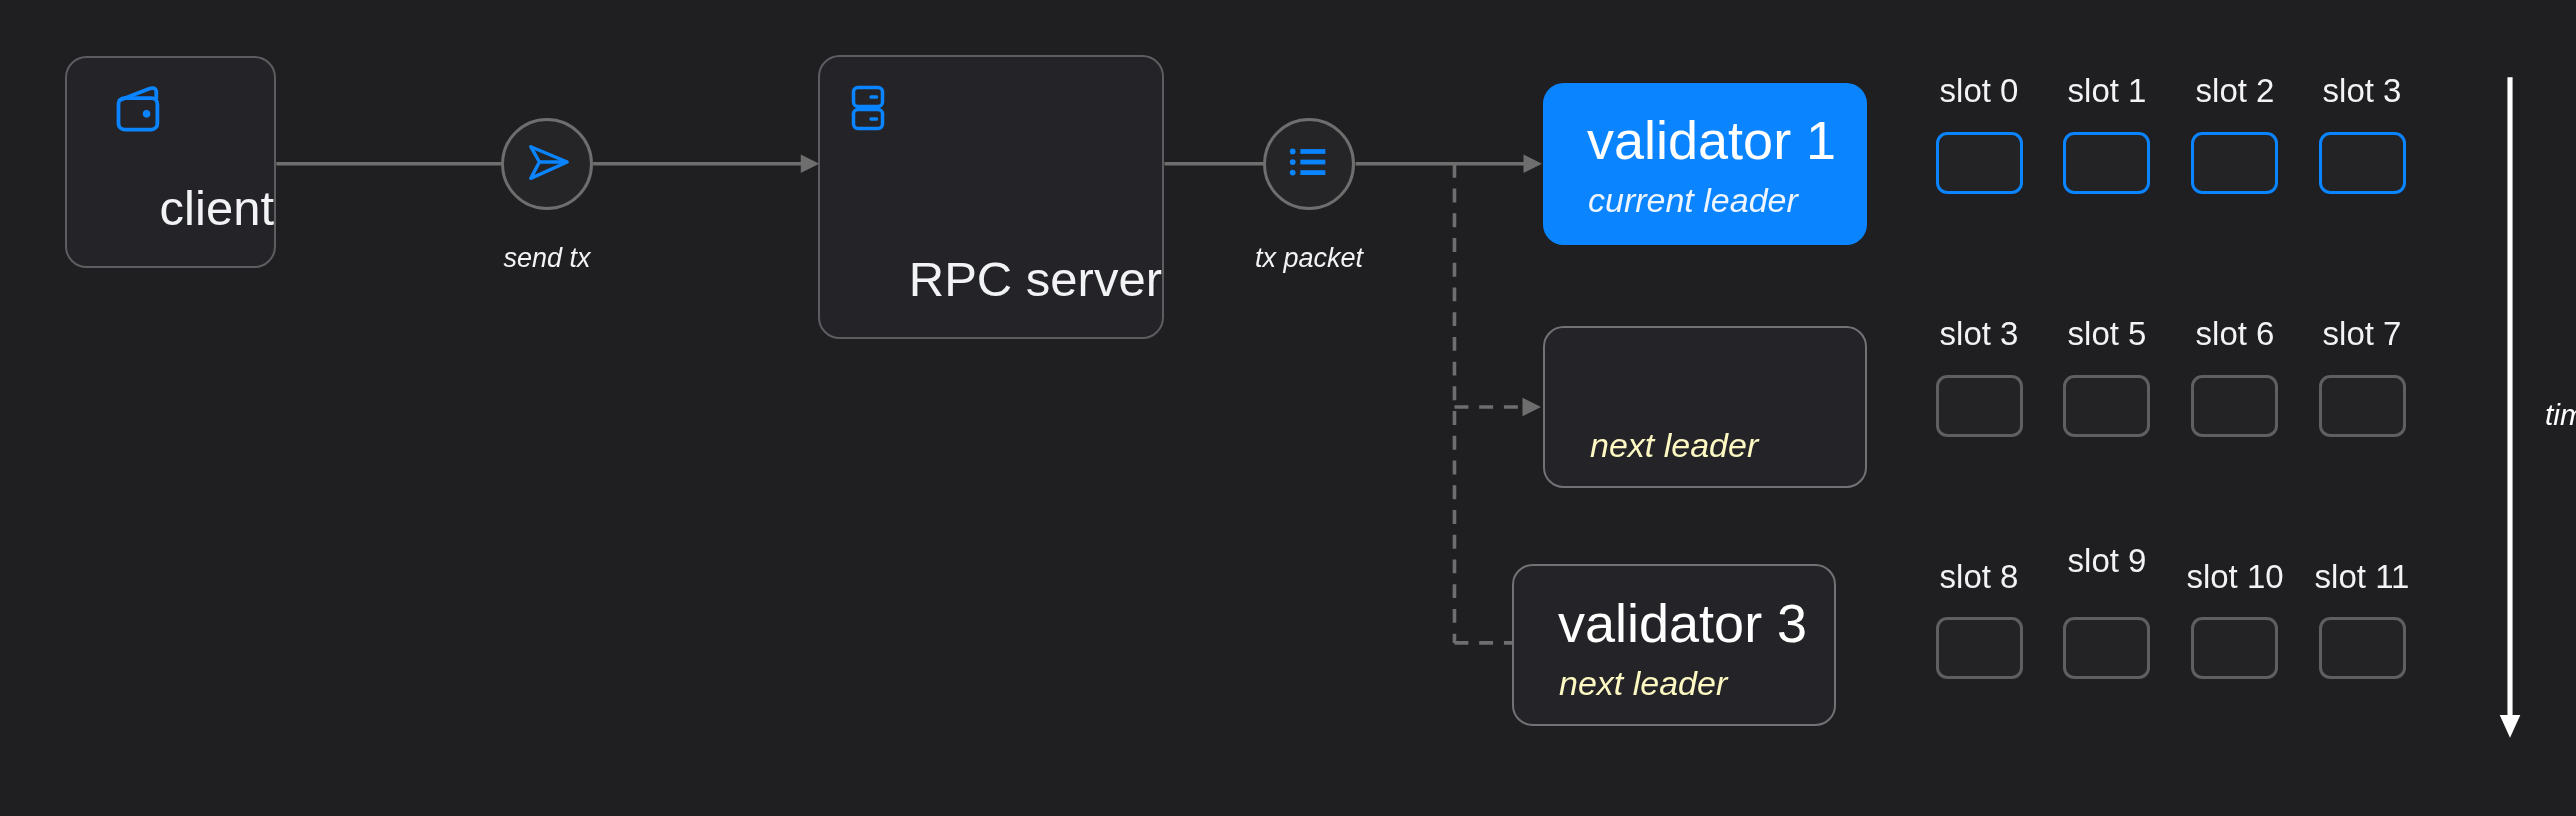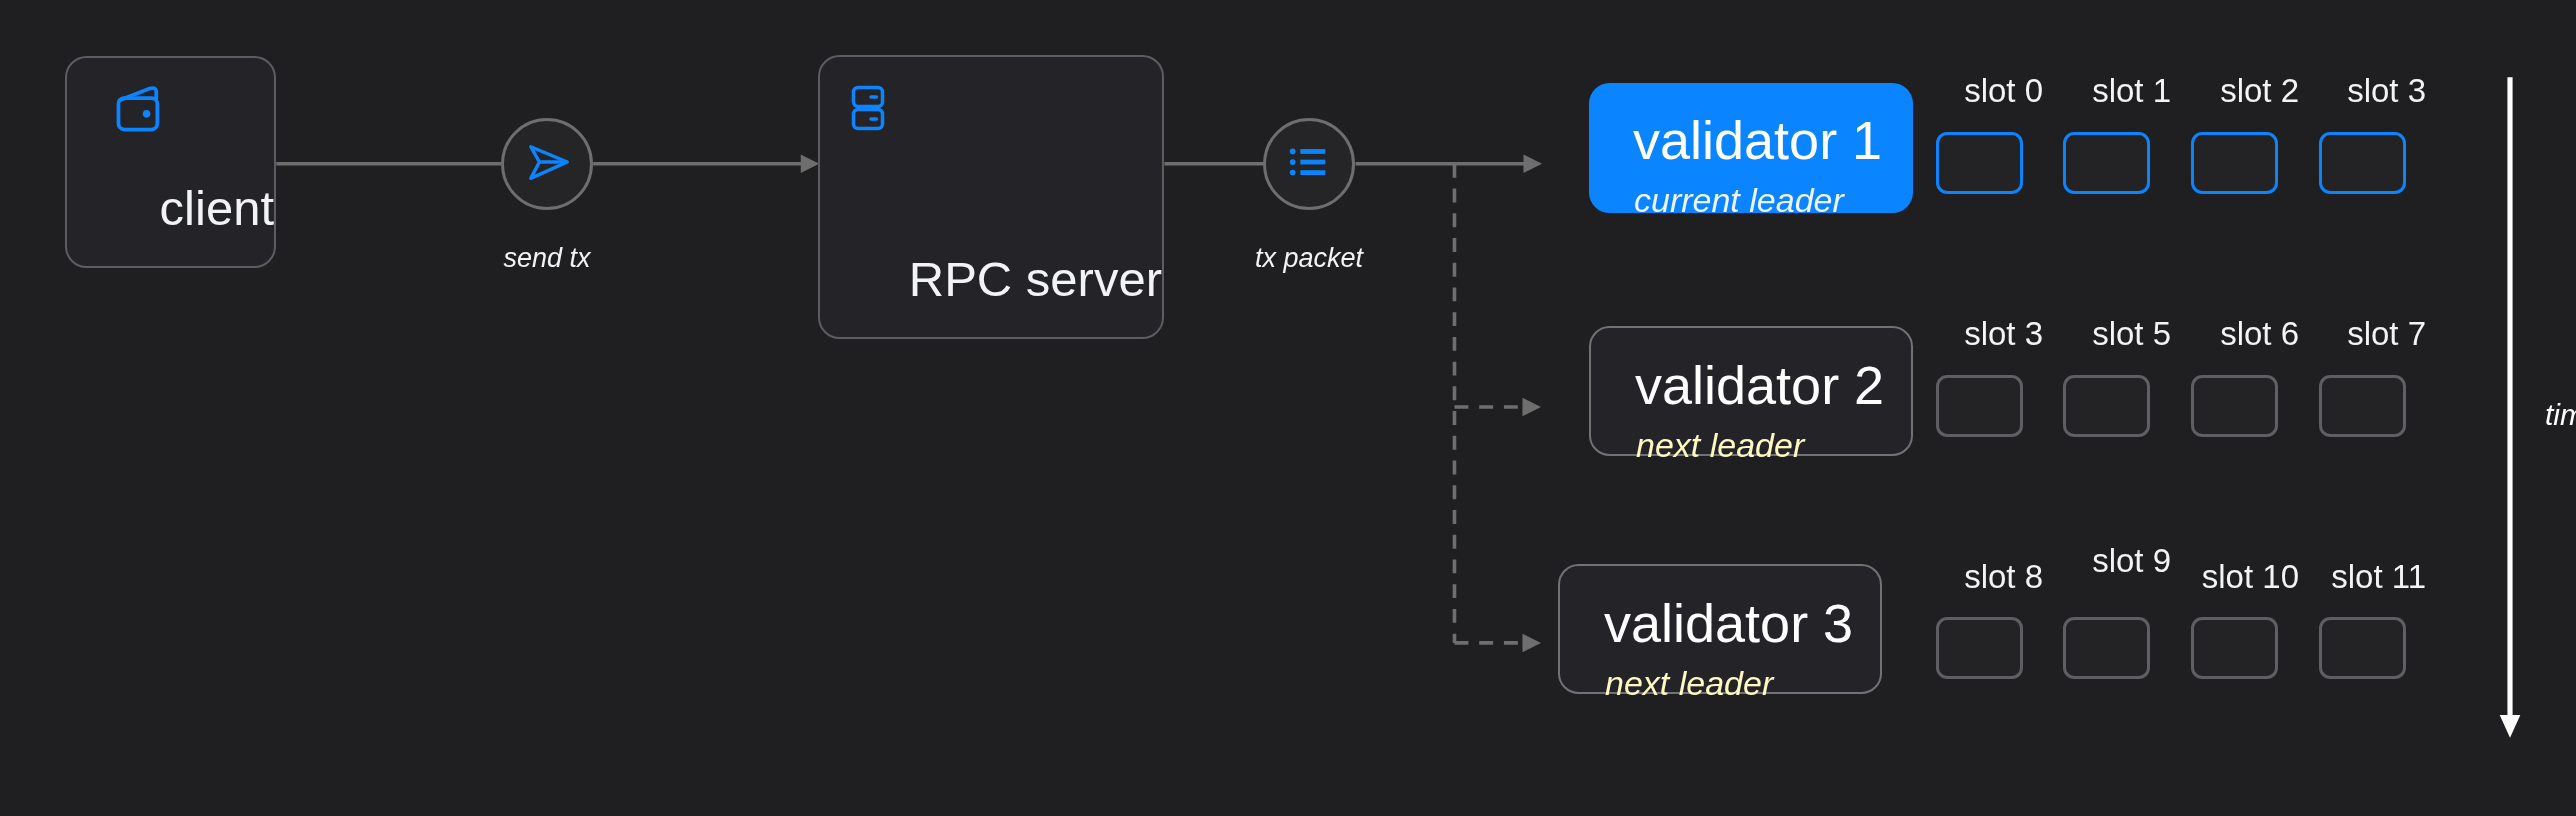--- a/index.html
+++ b/index.html
@@ -20,35 +20,35 @@
   .circle-node{
     position:absolute;box-sizing:border-box;width:92px;height:92px;border-radius:50%;
     background:#252528;border:3.1px solid #6e6e6e;z-index:2;
     display:flex;align-items:center;justify-content:center;
   }
   .edge-label{
     position:absolute;z-index:2;font-style:italic;font-size:27px;color:#f2f3f5;
     text-align:center;white-space:nowrap;
   }
   .validator{
-    position:absolute;box-sizing:border-box;width:324px;height:130px;z-index:2;
-    background:#242428;border:2.6px solid #727276;border-radius:20.6px;margin-left:46px;
+    position:absolute;box-sizing:border-box;width:324px;height:162px;z-index:2;
+    background:#242428;border:2.6px solid #727276;border-radius:20.6px;
   }
   .validator.leader{background:#0a84ff;border:none;}
   .validator .v-title{
     position:absolute;left:44px;top:29px;font-size:54px;line-height:57px;
     color:#ffffff;white-space:nowrap;
   }
   .validator .v-sub{
     position:absolute;left:45px;top:99px;font-size:34px;line-height:37px;
     font-style:italic;color:#fef9c3;white-space:nowrap;
   }
   .validator.leader .v-sub{color:#eef5ff;}
   .slot-label{
-    position:absolute;width:128px;text-align:right;font-size:33px;line-height:35px;
+    position:absolute;width:128px;text-align:center;font-size:33px;line-height:35px;
     color:#f2f3f5;z-index:2;white-space:nowrap;
   }
   .slot-box{
     position:absolute;box-sizing:border-box;width:87px;height:62px;border-radius:11.3px;
     border:3.1px solid #5f5f63;background:#232326;z-index:2;
   }
   .slot-box.hot{border-color:#0a84ff;}
   .time-label{
     position:absolute;left:2545px;top:398px;font-size:30px;font-style:italic;
     color:#ffffff;z-index:2;white-space:nowrap;
@@ -129,21 +129,20 @@
     </span>
   </div>
   <div class="edge-label" style="left:1206px;top:243px;width:206px;">tx packet</div>
 
   <div class="validator leader" style="left:1543px;top:83px;">
     <div class="v-title">validator 1</div>
     <div class="v-sub">current leader</div>
   </div>
 
   <div class="validator" style="left:1543px;top:326px;">
-    <div class="v-title">validator 2</div>
     <div class="v-sub">next leader</div>
   </div>
 
   <div class="validator" style="left:1512px;top:564px;">
     <div class="v-title">validator 3</div>
     <div class="v-sub">next leader</div>
   </div>
 
   <div class="slot-label" style="left:1915px;top:73px;">slot 0</div>
   <div class="slot-label" style="left:2043px;top:73px;">slot 1</div>

